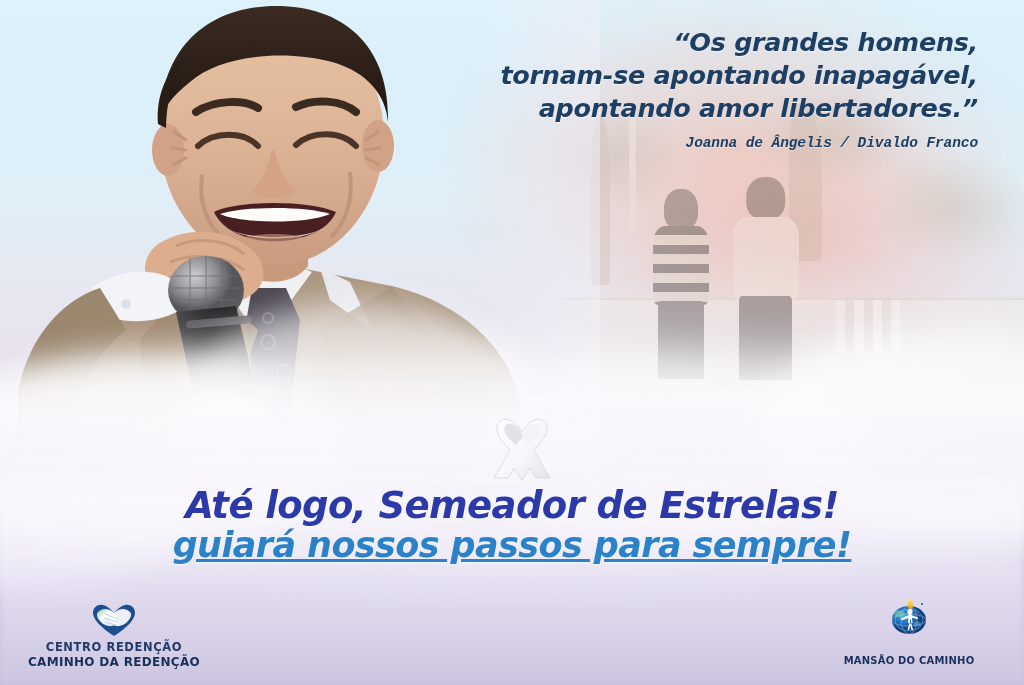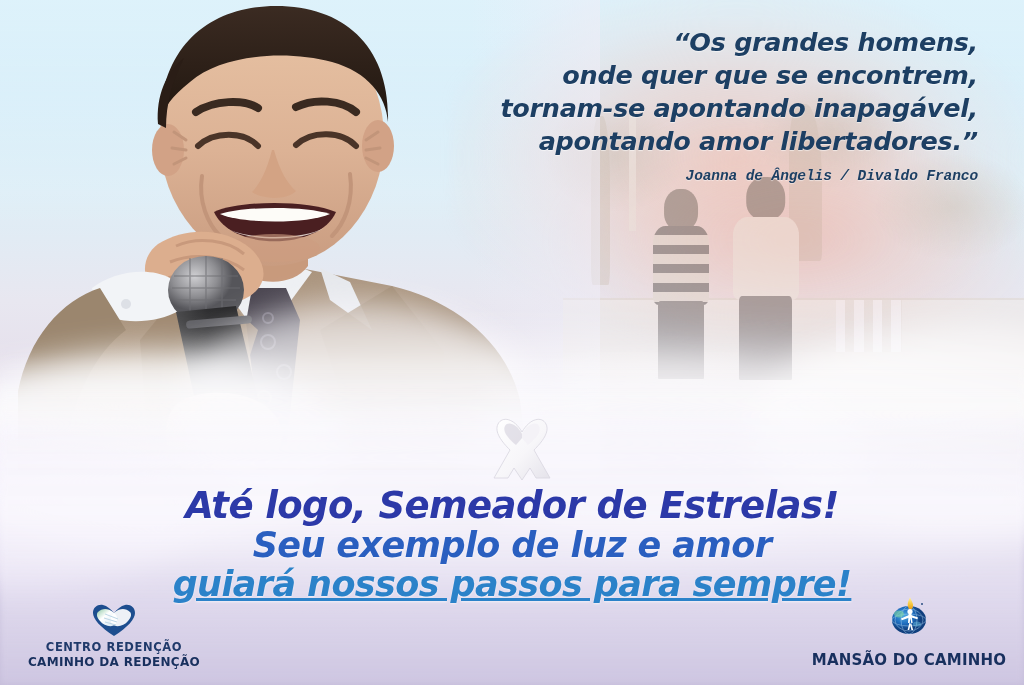--- a/index.html
+++ b/index.html
@@ -237,21 +237,21 @@
     line-height: 13px;
   }
   .logo-l2 {
     font-family: "DejaVu Sans", sans-serif;
     font-weight: bold;
     font-size: 12px;
     letter-spacing: 0.3px;
     color: #18305e;
     line-height: 17px;
   }
-  .logo-right .logo-l2 { font-size: 15px; letter-spacing: 0.2px; margin-top: 16px; }
+  .logo-right .logo-l2 { font-size: 10px; letter-spacing: 0.2px; margin-top: 16px; }
 </style>
 </head>
 <body>
 
 <div id="poster">
 
   <div class="sky-base"></div>
   <div class="sky-topglow"></div>
   <div class="sky-warm"></div>
   <div class="sky-warm2"></div>
@@ -399,21 +399,20 @@
     <div class="cl" style="left:46%; top:34%; width:34%; height:66%;  background:rgba(250,248,254,0.60);"></div>
     <div class="cl" style="left:70%; top:18%; width:36%; height:78%;  background:rgba(255,255,255,0.66);"></div>
     <div class="cl" style="left:-6%; top:54%; width:30%; height:60%;  background:rgba(245,241,252,0.70);"></div>
   </div>
   <div class="fogstrip" style="top:50%; height:120px;"></div>
   <div class="fogstrip" style="top:62%; height:150px; background:rgba(250,248,255,0.55);"></div>
   <div class="clouds-low"></div>
 
   <div class="quote">
     <div class="quote-line">“Os grandes homens,</div>
-    <div class="quote-line">onde quer que se encontrem,</div>
     <div class="quote-line">tornam-se apontando inapagável,</div>
     <div class="quote-line">apontando amor libertadores.”</div>
     <div class="quote-author">Joanna de Ângelis / Divaldo Franco</div>
   </div>
 
   <div class="ribbon">
     <svg viewBox="0 0 76 78" aria-hidden="true">
       <defs>
         <linearGradient id="rbG" x1="0" y1="0" x2="1" y2="1">
           <stop offset="0%" stop-color="#ffffff"></stop>
@@ -425,21 +424,20 @@
         <path d="M 38 24 C 30 10 18 8 14 16 C 10 24 18 34 26 42 L 10 70 L 24 70 L 30 60 L 38 72
                  L 46 60 L 52 70 L 66 70 L 50 42 C 58 34 66 24 62 16 C 58 8 46 10 38 24 Z" fill="url(#rbG)" stroke="#d8d5e0" stroke-width="0.8"></path>
         <path d="M 38 26 C 33 16 24 13 21 18 C 18 24 25 31 32 37 L 38 30 Z" fill="#cfccd8" opacity="0.55"></path>
         <path d="M 38 26 C 43 16 52 13 55 18 C 58 24 51 31 44 37 L 38 30 Z" fill="#f2f0f6" opacity="0.8"></path>
       </g>
     </svg>
   </div>
 
   <div class="headline">
     <div class="hl hl1" style="color: rgb(44, 57, 168);">Até logo, Semeador de Estrelas!</div>
-    <div class="hl hl2" style="color: rgb(42, 95, 192);">Seu exemplo de luz e amor</div>
     <div class="hl hl3" style="color: rgb(43, 130, 201);">guiará nossos passos para sempre!</div>
   </div>
 
   <div class="logo logo-left">
     <svg class="logo-mark" width="44" height="34" viewBox="0 0 44 34" aria-hidden="true">
       <defs>
         <linearGradient id="handG" x1="0" y1="0" x2="1" y2="1">
           <stop offset="0%" stop-color="#8fc9a6"></stop>
           <stop offset="40%" stop-color="#ffffff"></stop>
           <stop offset="100%" stop-color="#cfe2ef"></stop>

